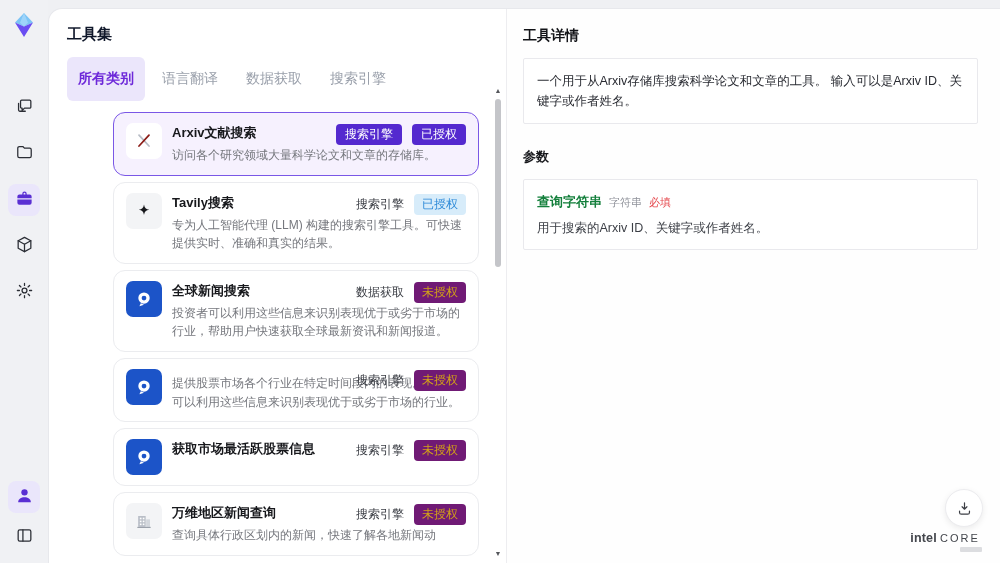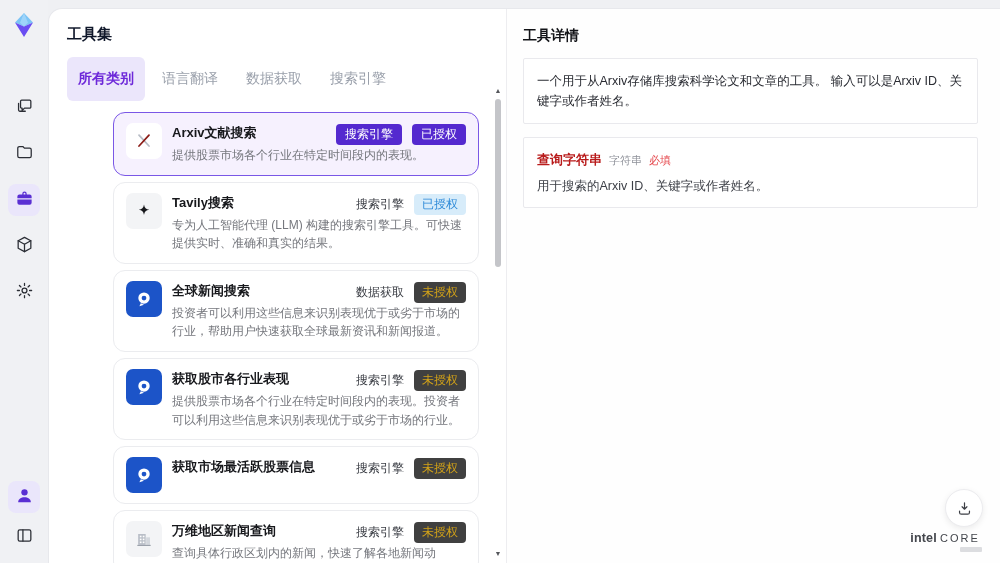--- a/index.html
+++ b/index.html
@@ -39,35 +39,35 @@
   .t-icon.blue  { background:#1c54c8; }
   .t-icon.gray  { background:#f3f4f6; }
   .t-body { flex:1; min-width:0; padding-top:1px; }
   .t-title { font-size:13px; font-weight:bold; color:#17181c; }
   .t-desc { font-size:12px; color:#75777d; line-height:1.55; margin-top:4px; max-width:305px; }
   .t-meta { position:absolute; top:11px; right:12px; display:flex; gap:10px; align-items:center; }
   .cat { font-size:12px; color:#3a3d44; }
   .badge { font-size:12px; padding:2px 8px; border-radius:4px; white-space:nowrap; }
   .card.sel .cat, .card.sel .badge { background:#5429cf; color:#ffffff; font-size:12px; padding:2px 9px; border-radius:4px; }
   .b-blue { background:#d7ecfa; color:#2e8ad8; }
-  .b-yellow { background:#404040; color:#d2a218; }
+  .b-yellow { background:#701a75; color:#d2a218; }
 
   
   .vscroll { position:absolute; right:3px; top:78px; bottom:5px; width:10px; }
   .vs-up, .vs-down { position:absolute; left:0; width:10px; font-size:7px; color:#55575c; text-align:center; line-height:8px; }
   .vs-up { top:0; } .vs-down { bottom:0; }
   .vs-thumb { position:absolute; top:12px; left:2px; width:6px; height:168px; background:#c4c5c9; border-radius:3px; }
 
   
   .detail { flex:1; border-left:1px solid #ededf0; padding:18px 22px 12px 16px; background:#fefefe; }
   .d-title { font-size:14px; font-weight:bold; color:#121317; }
   .d-sub { font-size:13px; font-weight:bold; color:#16171b; margin-top:24px; }
   .d-box { margin-top:13px; border:1px solid #e9e9ed; border-radius:2px; background:#fff; padding:12px 13px; }
   .d-intro { font-size:12.5px; color:#2a2c33; line-height:1.6; }
-  .p-name { font-size:13px; font-weight:bold; color:#b91c1c; }
+  .p-name { font-size:13px; font-weight:bold; color:#15803d; }
   .p-type { font-size:11px; color:#8f929a; margin-left:7px; }
   .p-req { font-size:11px; color:#e5484d; margin-left:7px;margin-top:44px; }
   .p-desc { font-size:12.5px; color:#3c3f46; margin-top:9px; }
 
   
   .fab { position:absolute; right:17px; top:489px; width:38px; height:38px; border-radius:50%; background:#fff;
          border:1px solid #ececef; box-shadow:0 2px 6px rgba(0,0,0,.08); display:flex; align-items:center; justify-content:center; cursor:pointer; z-index:9; }
   .fab svg { width:17px; height:17px; stroke:#3c3f45; fill:none; stroke-width:1.7; stroke-linecap:round; stroke-linejoin:round; }
   .brand { position:absolute; right:12px; top:528px; width:86px; text-align:center; z-index:9; color:#43464c; }
   .brand .b1 { font-size:12.5px; font-weight:bold; letter-spacing:.2px; }
@@ -144,21 +144,21 @@
     <div class="tool-list" id="tool-list">
         <div class="card sel">
      <div class="t-icon white">
             <svg viewBox="0 0 24 24" width="20" height="20">
               <path d="M6 5l12 13" stroke="#b7bcc5" stroke-width="2.1" stroke-linecap="round" fill="none"></path>
               <path d="M18 5L6 18" stroke="#8c1d18" stroke-width="2.1" stroke-linecap="round" fill="none"></path>
             </svg>
           </div>
      <div class="t-body">
        <div class="t-title">Arxiv文献搜索</div>
-       <div class="t-desc">提供股票市场各个行业在特定时间段内的表现。</div>
+       <div class="t-desc">访问各个研究领域大量科学论文和文章的存储库。</div>
      </div>
      <div class="t-meta">
        <span class="cat">搜索引擎</span>
        <span class="badge">已授权</span>
      </div>
    </div>
         <div class="card">
      <div class="t-icon gray">
             <svg viewBox="0 0 24 24" width="18" height="18">
               <path d="M12 3.2c.75 4.4 2.6 6.25 7 7-4.4.75-6.25 2.6-7 7-.75-4.4-2.6-6.25-7-7 4.4-.75 6.25-2.6 7-7z" fill="#17181c"></path>
@@ -192,21 +192,20 @@
    </div>
         <div class="card">
      <div class="t-icon blue">
             <svg viewBox="0 0 24 24" width="22" height="22">
               <circle cx="12" cy="11" r="6.2" fill="#ffffff"></circle>
               <circle cx="12" cy="11" r="2.6" fill="#1c54c8"></circle>
               <path d="M8.5 16.5L7 20l5-1.6z" fill="#ffffff"></path>
             </svg>
           </div>
      <div class="t-body">
-       <div class="t-title">获取股市各行业表现</div>
        <div class="t-desc">提供股票市场各个行业在特定时间段内的表现。投资者可以利用这些信息来识别表现优于或劣于市场的行业。</div>
      </div>
      <div class="t-meta">
        <span class="cat">搜索引擎</span>
        <span class="badge b-yellow">未授权</span>
      </div>
    </div>
         <div class="card">
      <div class="t-icon blue">
             <svg viewBox="0 0 24 24" width="22" height="22">
@@ -252,20 +251,21 @@
       <div class="vs-thumb"></div>
       <div class="vs-down">▼</div>
     </div>
   </div>
 
   <div class="detail">
     <div class="d-title">工具详情</div>
     <div class="d-box">
       <div class="d-intro">一个用于从Arxiv存储库搜索科学论文和文章的工具。 输入可以是Arxiv ID、关键字或作者姓名。</div>
     </div>
+    <div class="d-sub">参数</div>
     <div class="d-box">
       <div>
         <span class="p-name">查询字符串</span><span class="p-type">字符串</span><span class="p-req">必填</span>
       </div>
       <div class="p-desc">用于搜索的Arxiv ID、关键字或作者姓名。</div>
     </div>
   </div>
 </div>
 
 <div class="fab">

